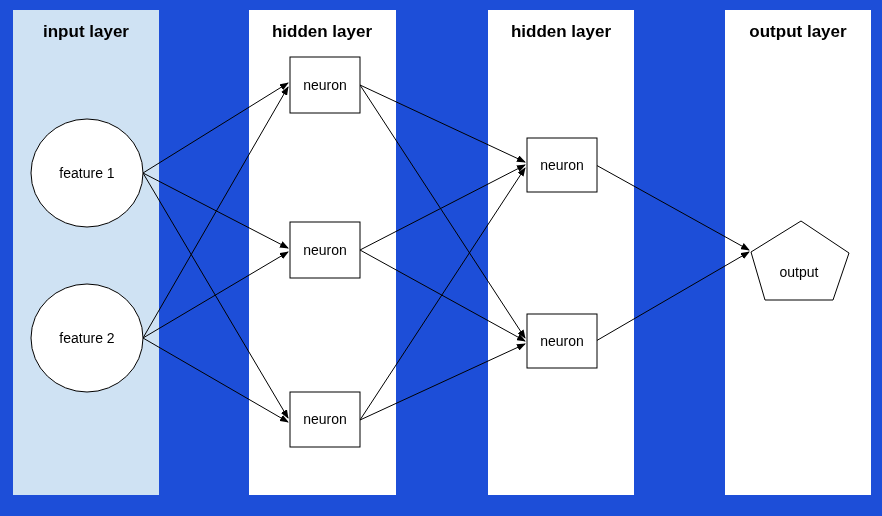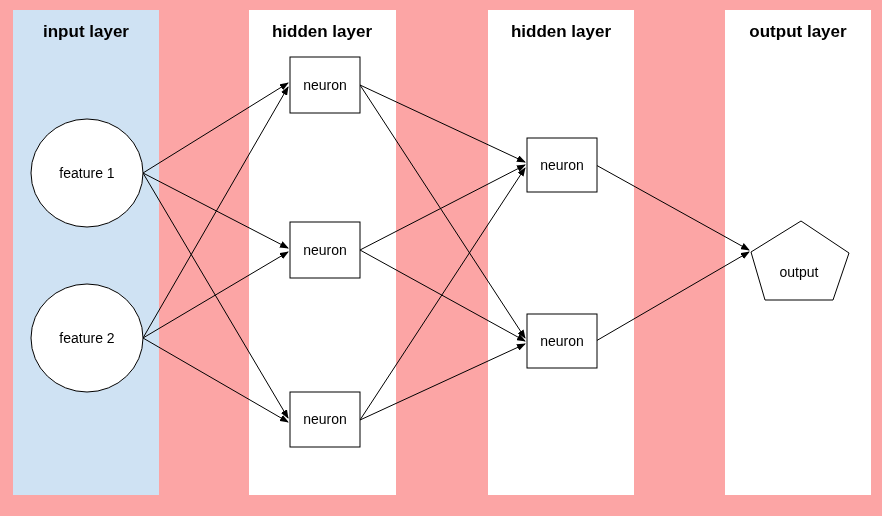--- a/index.html
+++ b/index.html
@@ -4,21 +4,21 @@
 <style>
   html, body {
     margin: 0;
     padding: 0;
     background: #000000;
   }
   .canvas {
     position: relative;
     width: 882px;
     height: 516px;
-    background: #fca5a5;
+    background: #1d4ed8;
     overflow: hidden;
   }
   svg { display: block; }
   .panel-title {
     font-family: "Liberation Sans", sans-serif;
     font-size: 17px;
     font-weight: 700;
     fill: #000000;
     text-anchor: middle;
   }

